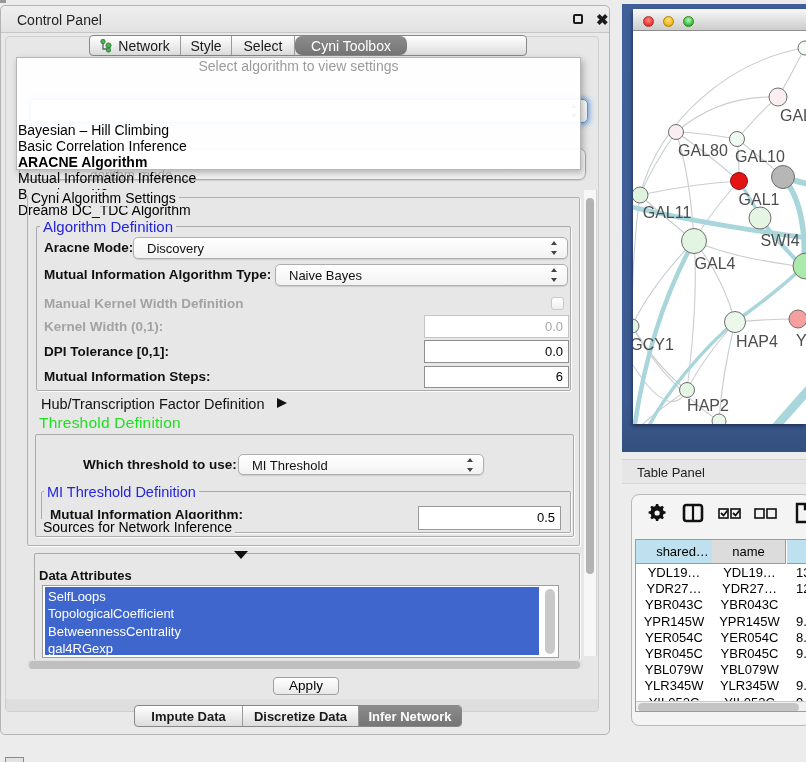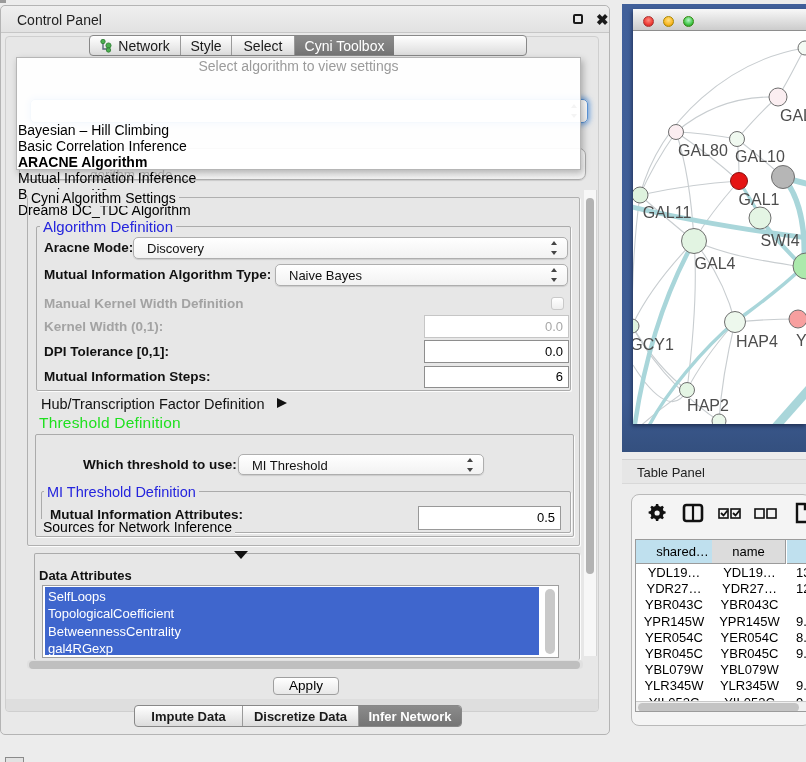--- a/index.html
+++ b/index.html
@@ -42,21 +42,21 @@
   <div style="width:91px;"><span style="display:inline-block;width:14px;height:14px;margin-right:4px;position:relative;">
     <svg width="14" height="14" viewBox="0 0 14 14">
           <path d="M3 3 L3 10 L7 10" stroke="#5a6b7a" stroke-width="1.4" fill="none"></path>
           <circle cx="3" cy="2.5" r="2.2" fill="#4caf50" stroke="#2d7a32" stroke-width="0.8"></circle>
           <circle cx="8.5" cy="6.5" r="2.6" fill="#4caf50" stroke="#2d7a32" stroke-width="0.8"></circle>
           <circle cx="8.5" cy="11" r="2.2" fill="#4caf50" stroke="#2d7a32" stroke-width="0.8"></circle>
         </svg>
   </span>Network</div>
   <div style="width:51px;">Style</div>
   <div style="width:63px;">Select</div>
-  <div class="sel" style="width:99px;">Cyni Toolbox</div>
+  <div class="sel" style="width:112px;border-radius:7px;">Cyni Toolbox</div>
 </div>
 
 <div class="combo" style="left:30px;top:99px;width:558px;height:24px;border-color:#5b94d6;box-shadow:0 0 5px 2px rgba(90,150,220,0.75);">
   <span class="arrows"></span>
 </div>
 <div class="combo" style="left:19px;top:148px;width:567px;height:32px;border-radius:7px;"></div>
 <div class="abs" style="left:90px;top:167px;font-size:13.5px;color:#bcbcbc;white-space:nowrap;">gorithm mode</div>
 
 <div class="abs" style="left:16px;top:57px;width:565px;height:113px;background:rgba(255,255,255,0.94);border:1px solid #b6b6b6;box-shadow:2px 3px 7px rgba(0,0,0,0.28);"></div>
 <div class="abs" style="left:16px;top:58px;width:565px;height:16px;font-size:14px;color:#9b9b9b;text-align:center;">Select algorithm to view settings</div>
@@ -107,21 +107,21 @@
 
 <div class="blbl" style="left:83px;top:457px;">Which threshold to use:</div>
 <div class="combo" style="left:238px;top:454px;width:246px;height:21px;">
     <span class="ct">MI Threshold</span>
     <span class="arrows"></span>
   </div>
 
 <div class="group" style="left:41px;top:491px;width:530px;height:42px;"></div>
 <div class="glabel" style="left:44px;top:484px;color:#2424dd;font-size:14.5px;">MI Threshold Definition</div>
 
-<div class="blbl" style="left:50px;top:507px;">Mutual Information Attributes:</div>
+<div class="blbl" style="left:50px;top:507px;">Mutual Information Algorithm:</div>
 <div class="tfield" style="left:418px;top:506px;width:143px;height:24px;border:1px solid #999;color:#000;line-height:22px;">0.5</div>
 
 <div class="group" style="left:34px;top:553px;width:546px;height:107px;border-bottom:none;"></div>
 <div class="glabel" style="left:40px;top:519px;">Sources for Network Inference</div>
 <div class="abs" style="left:234px;top:551px;width:0;height:0;border-left:7px solid transparent;border-right:7px solid transparent;border-top:8px solid #111;"></div>
 
 <div class="blbl" style="left:39px;top:568px;font-size:13px;">Data Attributes</div>
 
 <div class="abs" style="left:42px;top:585px;width:517px;height:73px;background:#fff;border:1px solid #9f9f9f;"></div>
 <div class="abs" style="left:45px;top:587px;width:494px;height:68px;background:#3f66cd;"></div>

